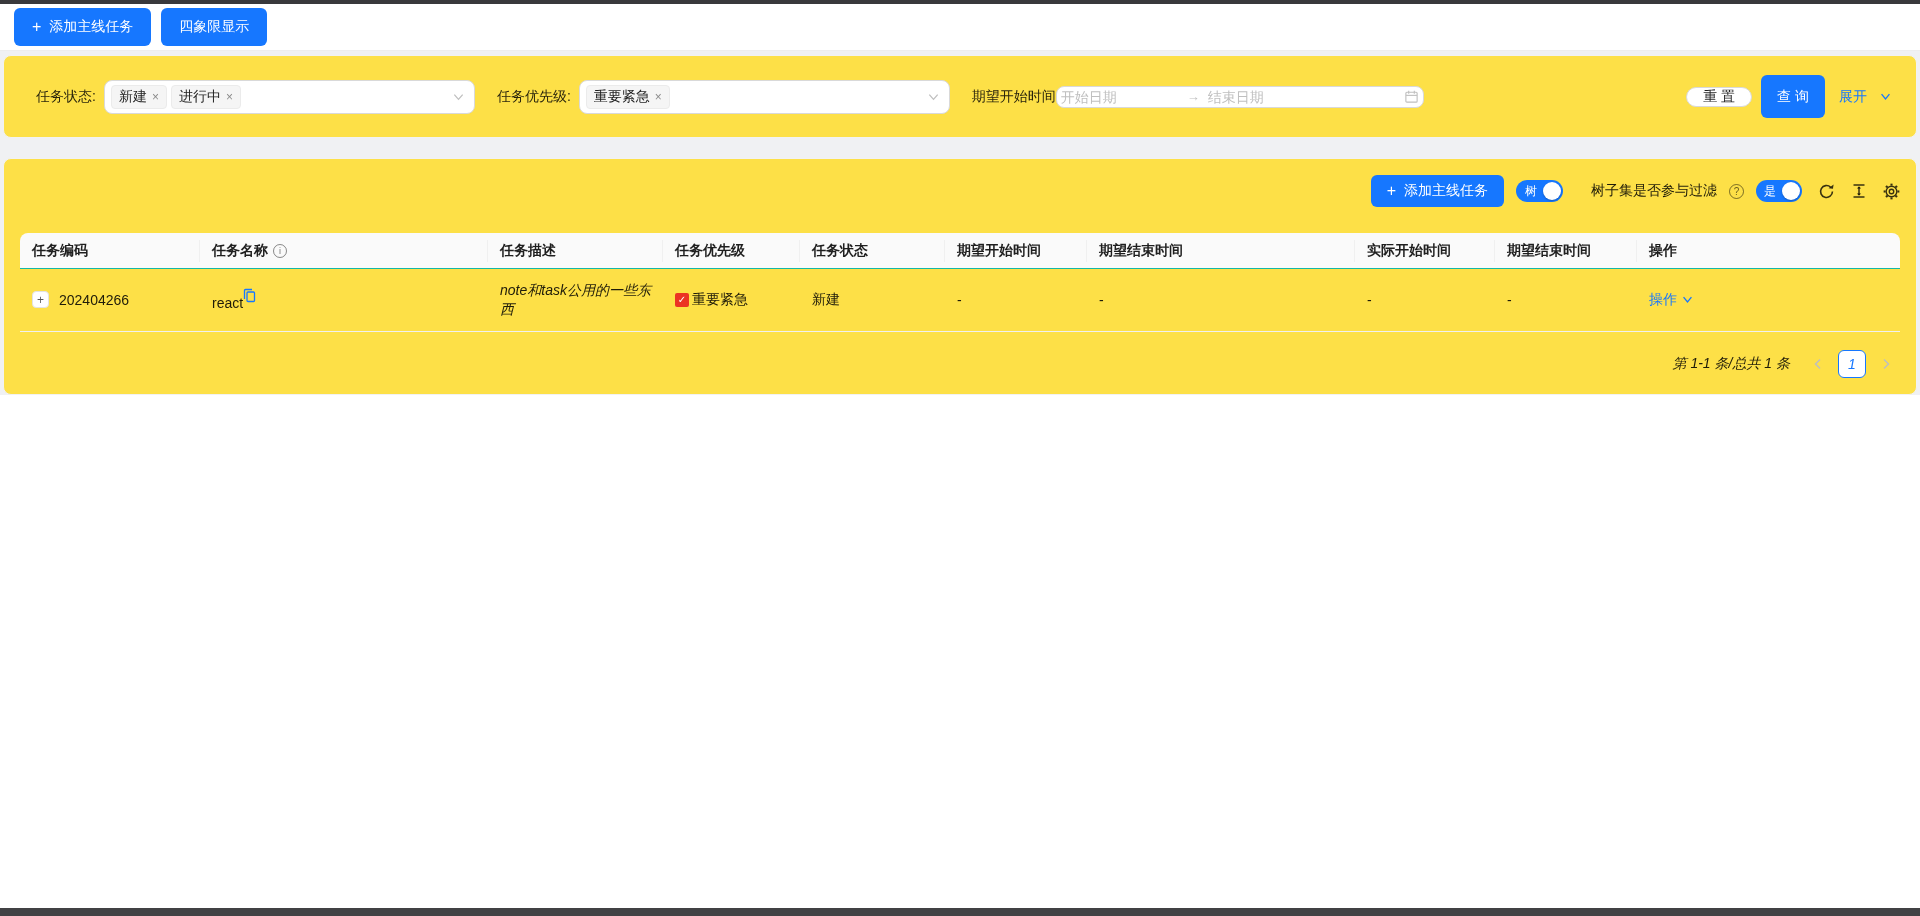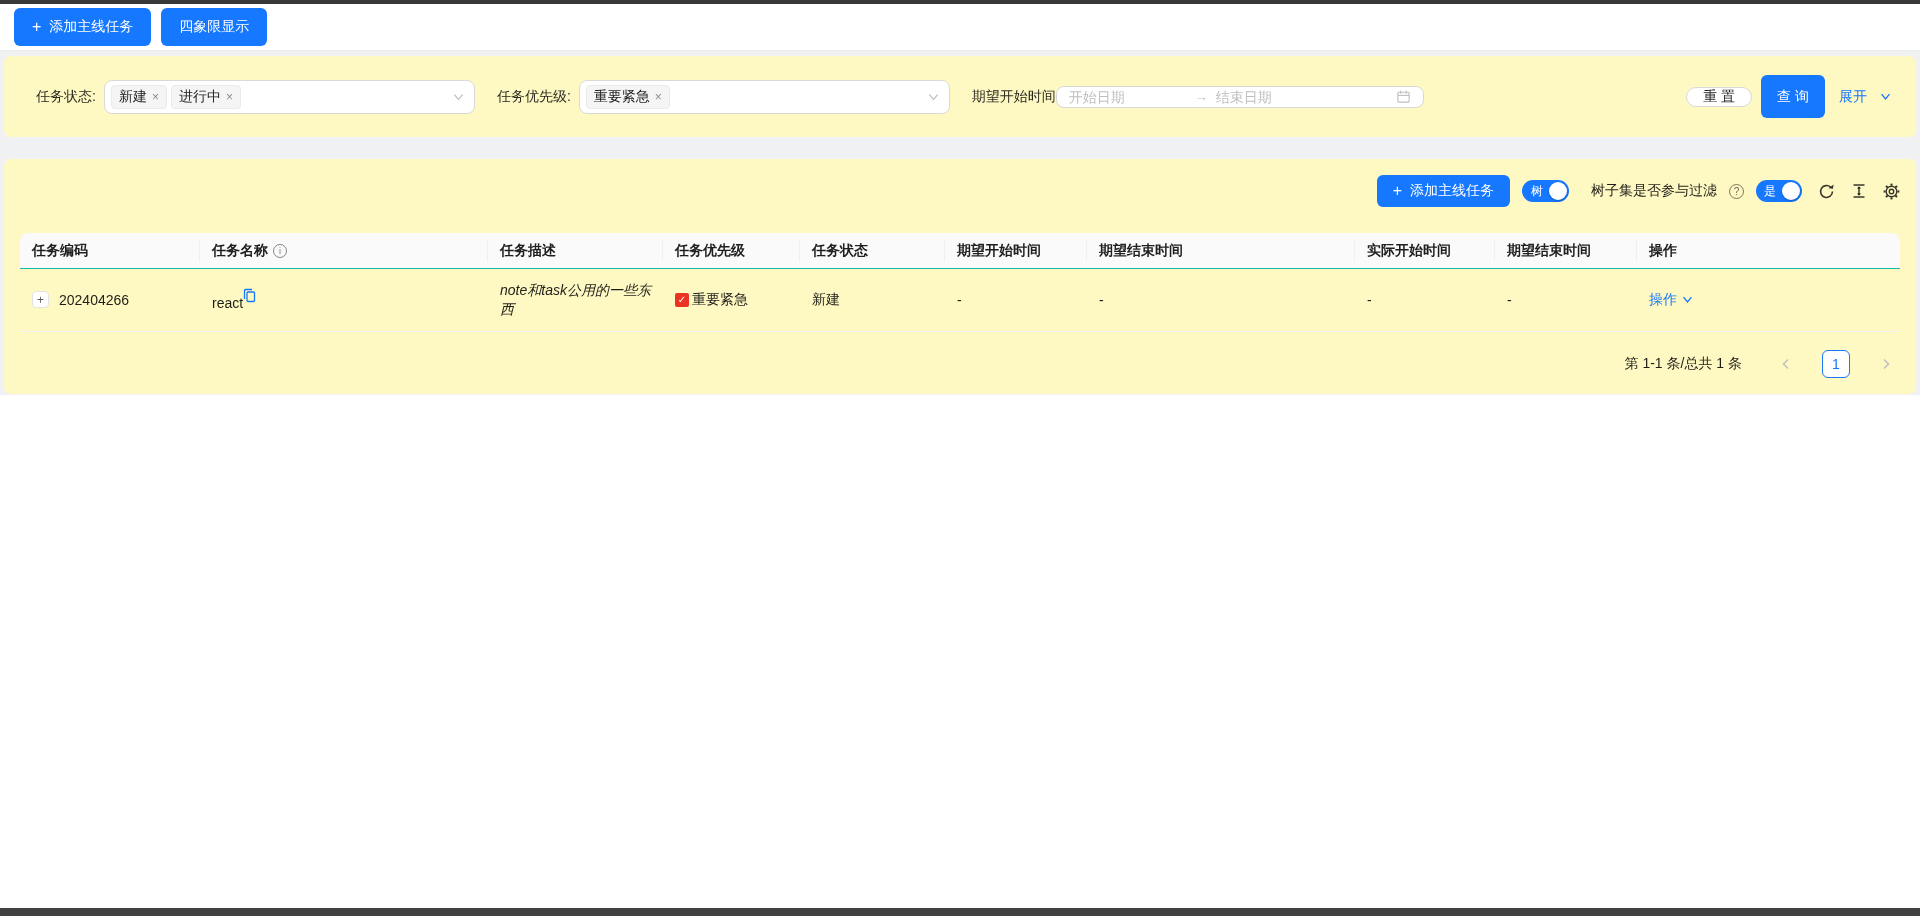--- a/index.html
+++ b/index.html
@@ -17,58 +17,58 @@
   
   .app-header { background:#fff; height:47px; display:flex; align-items:center; gap:10px;
                 padding:0 14px; border-bottom:1px solid #ededed; flex:none; }
   .btn-primary { background:#1677ff; color:#fff; border:none; border-radius:6px;
                  height:38px; padding:0 18px; font-size:14px; display:inline-flex;
                  align-items:center; gap:8px; cursor:pointer; font-family:inherit; }
   .btn-primary .plus { font-size:16px; line-height:1; font-weight:400; }
 
   
   .content { background:#f0f1f3; padding:4px 3px 0 3px; flex:none; }
-  .card { background:#fef9c3; border-radius:8px; border:1px solid #f2f2f2; }
+  .card { background:#fde047; border-radius:8px; border:1px solid #f2f2f2; }
 
   
   .filter-card { height:83px; display:flex; align-items:center; padding:0 25px 0 32px; gap:0; margin-bottom:20px; }
   .filter-group { display:flex; align-items:center; }
   .filter-label { color:rgba(0,0,0,0.85); margin-right:8px; white-space:nowrap; }
   .select-box { width:371px; min-height:34px; border:1px solid #d9d9d9; border-radius:8px;
                 background:#fff; display:flex; align-items:center; padding:2px 26px 2px 4px;
                 position:relative; cursor:pointer; margin-right:22px; }
   .tag { background:#f5f5f5; border:1px solid #ebebeb; border-radius:4px; height:24px;
          display:inline-flex; align-items:center; gap:5px; padding:0 7px; margin:2px;
          font-size:14px; color:rgba(0,0,0,0.88); white-space:nowrap; }
   .tag .close { color:rgba(0,0,0,0.45); font-size:12px; cursor:pointer; line-height:1; }
   .select-arrow { position:absolute; right:9px; top:50%; transform:translateY(-50%); display:flex; }
 
   .range-picker { width:368px; height:22px; border:1px solid #d9d9d9; border-radius:8px;
-                  display:flex; align-items:center; padding:0 12px; gap:8px; background:#fff; }
+                  display:flex; align-items:center; padding:0 4px; gap:8px; background:#fff; }
   .range-picker input { border:none; outline:none; width:118px; font-size:14px; font-family:inherit;
                         color:rgba(0,0,0,0.88); background:transparent; }
   .range-picker input::placeholder { color:#bfbfbf; }
   .range-sep { color:#bfbfbf; font-size:13px; }
   .range-spacer { flex:1; }
 
   .filter-actions { margin-left:auto; display:flex; align-items:center; }
   .btn-default { background:#fff; border:1px solid #d9d9d9; border-radius:14px; height:20px;
                  padding:0 16px; font-size:14px; color:rgba(0,0,0,0.88); cursor:pointer; font-family:inherit; }
   .btn-search { height:43px; padding:0 16px; margin-left:9px; border-radius:6px; }
   .expand-link { color:#1677ff; margin-left:14px; display:inline-flex; align-items:center; gap:13px; cursor:pointer; }
 
   
   .table-card { padding:16px 16px 16px 16px; }
   .table-toolbar { display:flex; align-items:center; justify-content:flex-end; gap:12px; margin-bottom:26px; }
   .toolbar-add { height:32px; border-radius:6px; padding:0 16px; }
   .switch { background:#1677ff; border-radius:100px; height:22px; display:inline-flex; align-items:center;
             padding:0 2px 0 9px; cursor:pointer; gap:6px; border:none; }
   .switch .sw-label { color:#fff; font-size:12px; line-height:1; }
   .switch .knob { width:18px; height:18px; background:#fff; border-radius:50%; box-shadow:0 1px 2px rgba(0,0,0,0.25); }
-  .toolbar-text { color:rgba(0,0,0,0.88); margin-left:10px; }
+  .toolbar-text { color:rgba(0,0,0,0.88); margin-left:16px; }
   .circle-icon { width:15px; height:15px; border:1px solid rgba(0,0,0,0.5); border-radius:50%;
                  display:inline-flex; align-items:center; justify-content:center; font-size:10px;
                  color:rgba(0,0,0,0.6); cursor:pointer; flex:none; }
   .tool-icon { display:inline-flex; cursor:pointer; margin-left:4px; }
 
   
   .tbl { width:100%; }
   .row-grid { display:grid; grid-template-columns:180px 288px 175px 137px 145px 142px 268px 140px 142px 1fr; }
   .tbl-head { background:#fafafa; border-bottom:1px solid #14b8a6; border-top:1px solid #fafafa; border-radius:8px 8px 0 0; }
   .th { font-weight:700; padding:8px 12px; position:relative; display:flex; align-items:center; gap:5px; }
@@ -84,21 +84,21 @@
                 display:inline-flex; align-items:center; justify-content:center; font-size:12px;
                 color:rgba(0,0,0,0.65); cursor:pointer; margin-right:10px; line-height:1; flex:none; }
   .name-cell { }
   .copy-icon { display:inline-flex; cursor:pointer; position:relative; top:-4px; }
   .desc-text { line-height:1.35; word-break:break-all; }
   .prio-icon { width:14px; height:14px; background:#eb3323; border-radius:2px; color:#fff; font-size:10px;
                display:inline-flex; align-items:center; justify-content:center; margin-right:3px; flex:none; }
   .action-link { color:#1677ff; display:inline-flex; align-items:center; gap:5px; cursor:pointer; }
 
   
-  .pagination { display:flex; align-items:center; justify-content:flex-end; gap:24px; margin-top:18px; padding-right:2px; }
+  .pagination { display:flex; align-items:center; justify-content:flex-end; gap:8px; margin-top:18px; padding-right:2px;font-style:italic; }
   .page-summary { color:rgba(0,0,0,0.88); margin-right:8px; }
   .page-nav { display:inline-flex; align-items:center; justify-content:center; width:24px; height:28px; cursor:pointer; }
   .page-num { min-width:28px; height:28px; border:1px solid #1677ff; border-radius:6px; color:#1677ff;
               display:inline-flex; align-items:center; justify-content:center; background:#fff; cursor:pointer; }
 </style>
 </head>
 <body>
 
 <div class="page">
   <div class="top-edge"></div>

